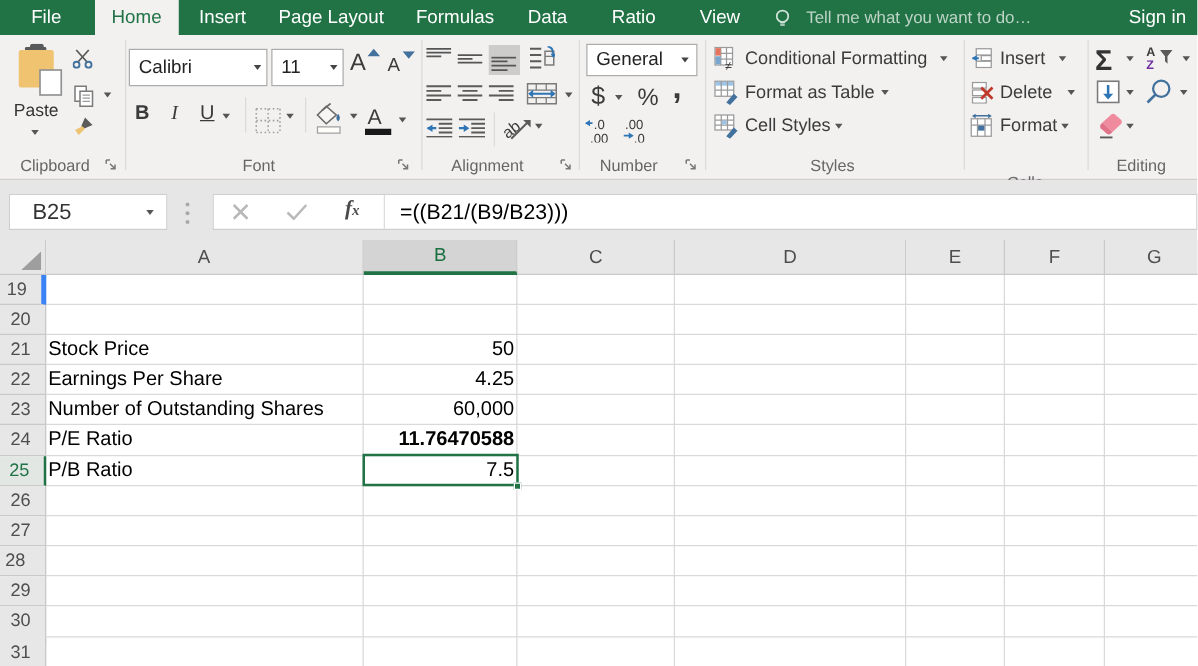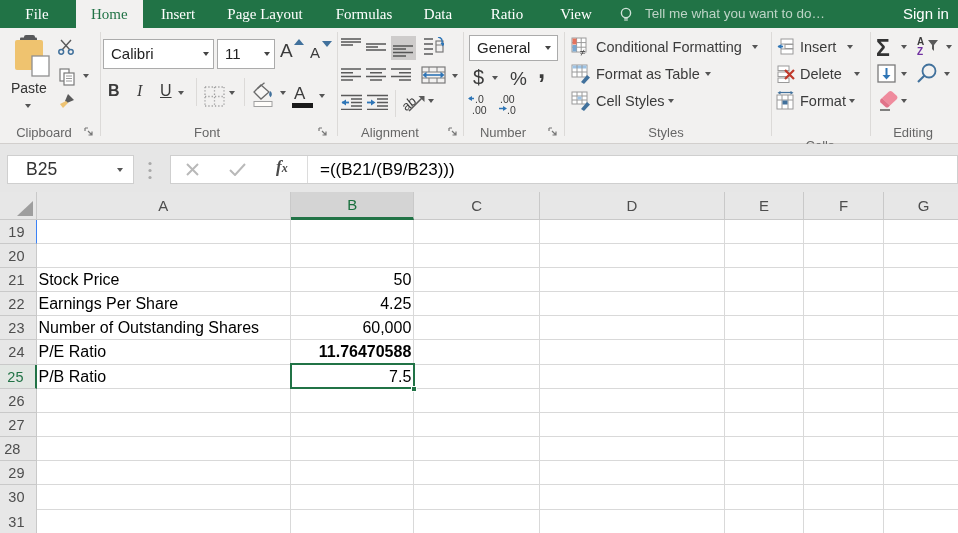--- a/index.html
+++ b/index.html
@@ -2,21 +2,21 @@
 <html><head>
 <meta charset="utf-8">
 <style>
   * { margin:0; padding:0; box-sizing:border-box; }
   html,body { width:958px; height:533px; overflow:hidden; }
   body { font-family:"Liberation Sans", sans-serif; position:relative; background:#fff; }
   .abs { position:absolute; }
 
   
   #tabbar { left:0; top:0; width:958px; height:28px; background:#217346; color:#fff; }
-  .tab { position:absolute; top:0; height:28px; line-height:28px; font-size:15px; color:#fff; text-align:center;font-family:Liberation Serif, serif; }
+  .tab { position:absolute; top:0; height:28px; line-height:28px; font-size:15px; color:#fff; text-align:center; }
   #tab-home { background:#f2f1f0; color:#217346; }
   #tellme { position:absolute; top:0; height:28px; line-height:28px; font-size:13.5px; color:#bdd4c6; }
   #signin { position:absolute; top:0; height:28px; line-height:28px; font-size:15px; color:#fff; }
 
   
   #ribbon { left:0; top:28px; width:958px; height:116px; background:#f2f1f0; border-bottom:1px solid #d2cfcd; }
   .gsep { position:absolute; top:4px; width:1px; height:104px; background:#dcdad8; }
   .glabel { position:absolute; top:97px; height:16px; font-size:13px; color:#666; text-align:center; }
   .launcher { position:absolute; top:99px; width:10px; height:10px; }
   .caret { display:inline-block; width:0; height:0; border-left:3.5px solid transparent; border-right:3.5px solid transparent; border-top:4px solid #555; vertical-align:middle; }
@@ -339,21 +339,21 @@
         <polygon points="16,0 16,15 0,15" fill="#9e9e9e"></polygon>
       </svg>
     </div>
 <div class="colhdr" style="left:36.5px;width:254.5px;border-bottom:1px solid #c9c9c9;">A</div>
 <div class="colhdr" style="left:291px;width:123.3px;background:#d4d4d4;color:#19703e;border-bottom:3px solid #217346;line-height:25px;">B</div>
 <div class="colhdr" style="left:414.3px;width:125.7px;border-bottom:1px solid #c9c9c9;">C</div>
 <div class="colhdr" style="left:540px;width:185px;border-bottom:1px solid #c9c9c9;">D</div>
 <div class="colhdr" style="left:725px;width:79px;border-bottom:1px solid #c9c9c9;">E</div>
 <div class="colhdr" style="left:804px;width:80px;border-bottom:1px solid #c9c9c9;">F</div>
 <div class="colhdr" style="left:884px;width:80px;border-bottom:1px solid #c9c9c9;">G</div>
-<div class="rowhdr" style="top:27.5px;height:24.18px;line-height:24.18px;border-right:1px solid #3b82f6;">19</div>
+<div class="rowhdr" style="top:27.5px;height:24.18px;line-height:24.18px;border-right:4px solid #3b82f6;">19</div>
 <div class="rowhdr" style="top:51.68px;height:24.18px;line-height:24.18px;border-right:1px solid #c9c9c9;">20</div>
 <div class="rowhdr" style="top:75.86px;height:24.18px;line-height:24.18px;border-right:1px solid #c9c9c9;">21</div>
 <div class="rowhdr" style="top:100.04px;height:24.18px;line-height:24.18px;border-right:1px solid #c9c9c9;">22</div>
 <div class="rowhdr" style="top:124.22px;height:24.18px;line-height:24.18px;border-right:1px solid #c9c9c9;">23</div>
 <div class="rowhdr" style="top:148.4px;height:24.18px;line-height:24.18px;border-right:1px solid #c9c9c9;">24</div>
 <div class="rowhdr" style="top:172.58px;height:24.18px;line-height:24.18px;background:#e2e7e3;color:#217346;border-right:2.5px solid #217346;">25</div>
 <div class="rowhdr" style="top:196.76px;height:24.18px;line-height:24.18px;border-right:1px solid #c9c9c9;">26</div>
 <div class="rowhdr" style="top:220.94px;height:24.18px;line-height:24.18px;border-right:1px solid #c9c9c9;">27</div>
 <div class="rowhdr" style="top:245.12px;height:24.18px;line-height:24.18px;border-right:1px solid #c9c9c9;text-align:center;">28</div>
 <div class="rowhdr" style="top:269.3px;height:24.18px;line-height:24.18px;border-right:1px solid #c9c9c9;">29</div>

